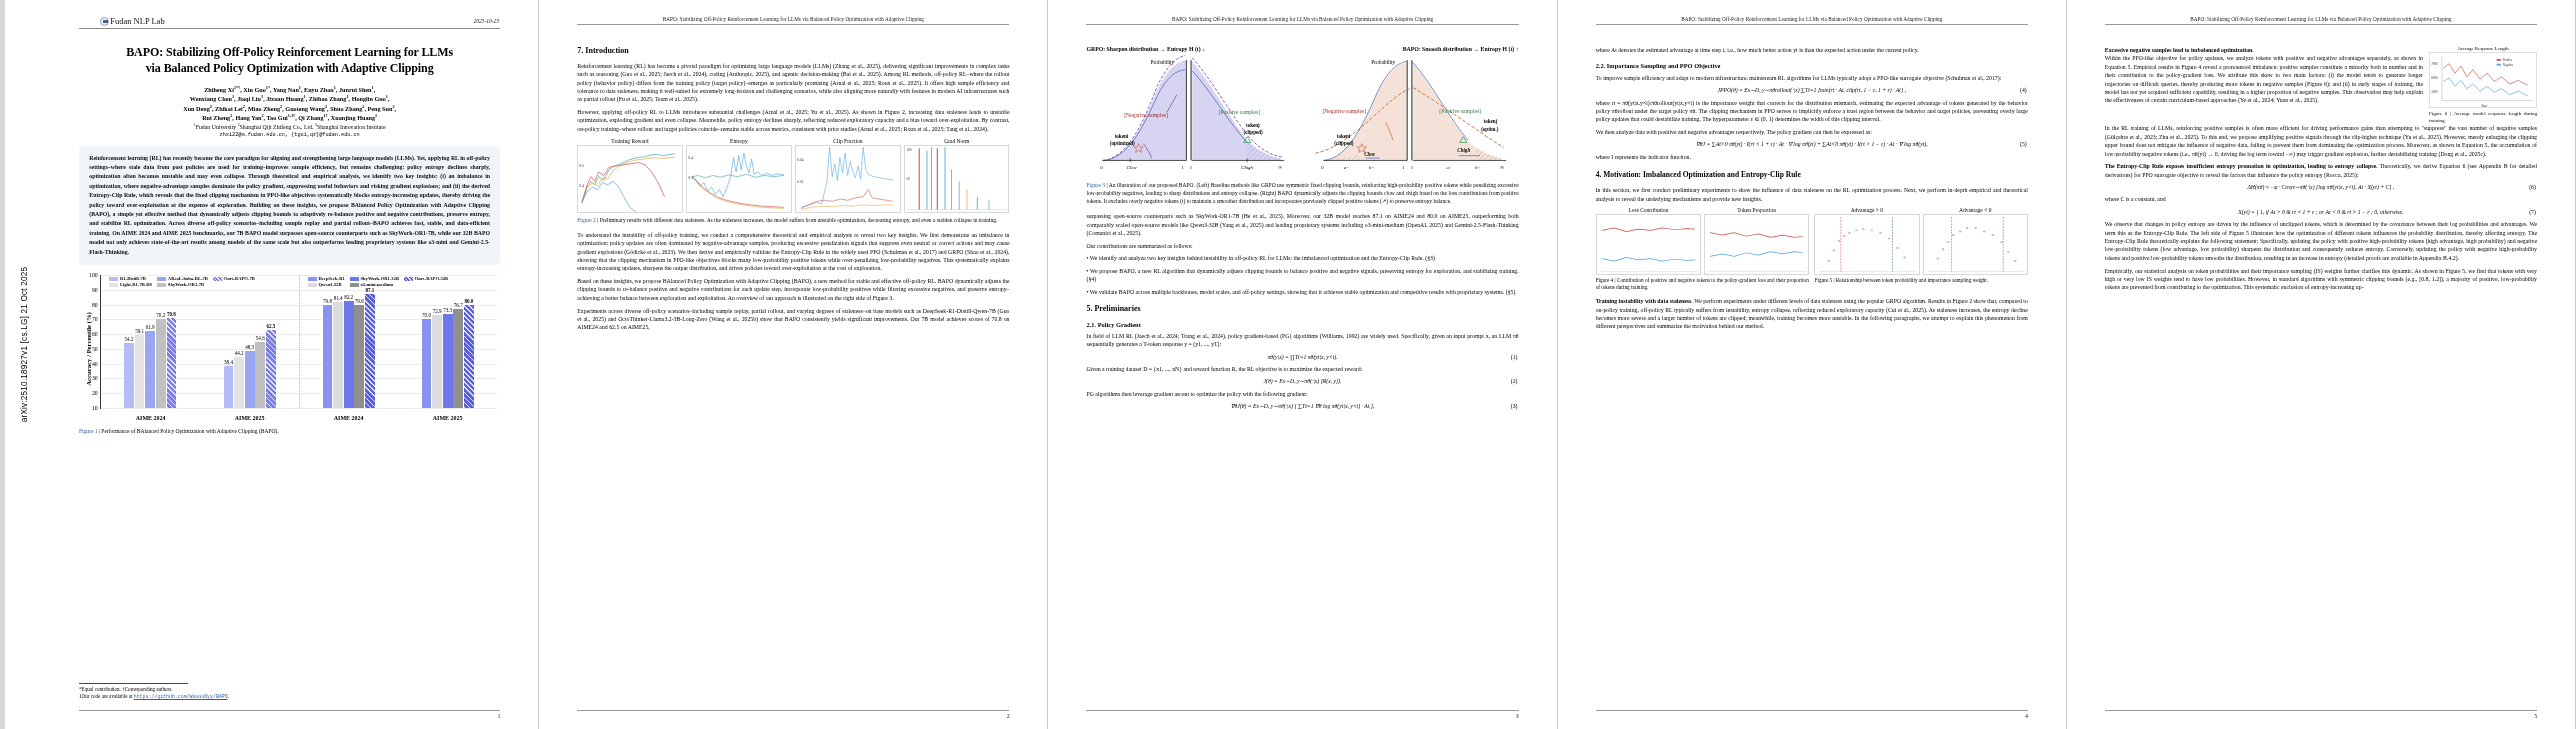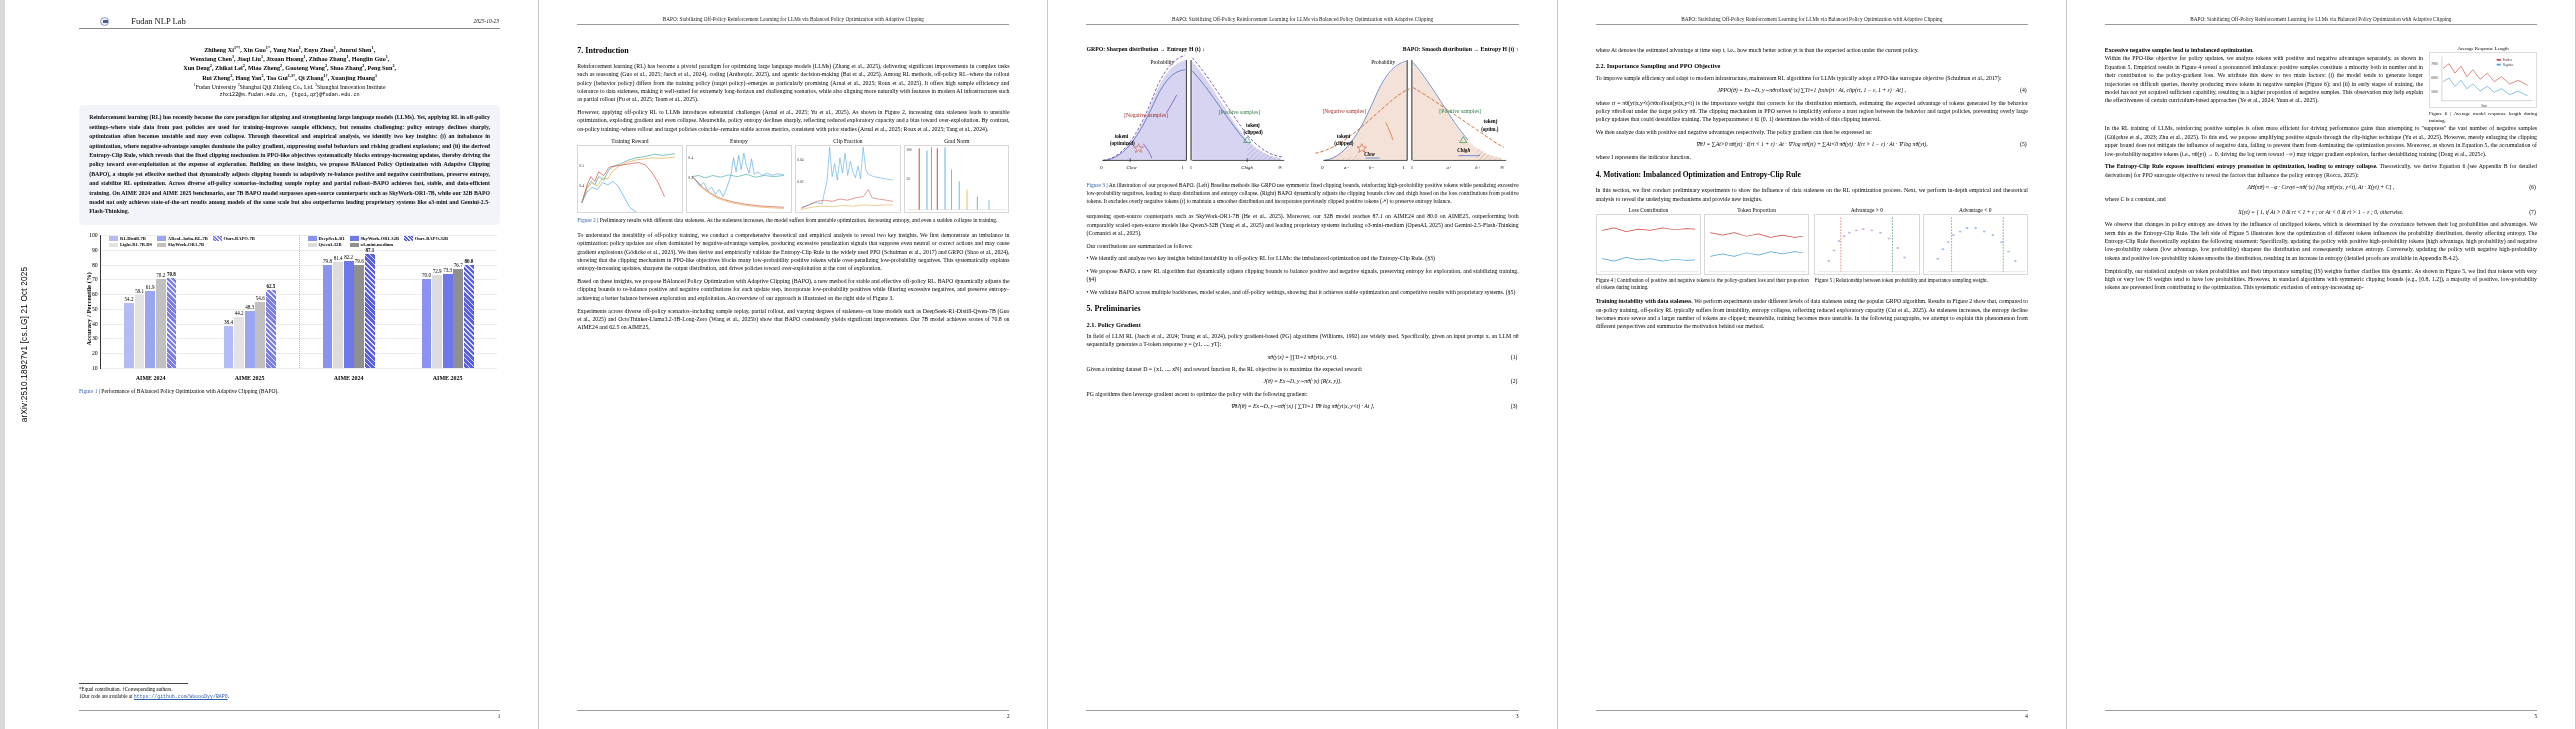--- a/index.html
+++ b/index.html
@@ -47,21 +47,21 @@
   }
   .page.first { padding-left: 49px; }
 
   
   .brandrow {
     display: flex; align-items: center; justify-content: space-between;
     padding: 0 1.2px 1.8px 1.2px;
     border-bottom: 1px solid #8a8a8a;
     margin-bottom: 16px;
   }
-  .brandleft { display: flex; align-items: center; gap: 22px; padding-left: 20px; }
+  .brandleft { display: flex; align-items: center; gap: 1px; padding-left: 20px; }
   .logo {
     width: 9px; height: 9px; border-radius: 50%;
     border: 1px solid #8c9bc4;
     background: #eef1f8;
     position: relative;
   }
   .logo::after {
     content: ""; position: absolute; left: 1.8px; top: 2.4px;
     width: 4.9px; height: 3.6px; background: #4a5c8d; border-radius: 0.6px;
   }
@@ -301,20 +301,24 @@
 
   <div class="page first" style="margin-left:30px;">
     <div class="brandrow">
       <div class="brandleft">
         <span class="logo"></span>
         <span class="brandname">Fudan NLP Lab</span>
       </div>
       <span class="branddate">2025-10-23</span>
     </div>
 
+    <h1 class="title">
+      <span>BAPO: Stabilizing Off-Policy Reinforcement Learning for LLMs</span><br>
+      <span>via Balanced Policy Optimization with Adaptive Clipping</span>
+    </h1>
 
     <div class="authors">
       Zhiheng Xi<sup>1*†</sup>, Xin Guo<sup>1*</sup>, Yang Nan<sup>1</sup>, Enyu Zhou<sup>1</sup>, Junrui Shen<sup>1</sup>,<br>
       Wenxiang Chen<sup>1</sup>, Jiaqi Liu<sup>1</sup>, Jixuan Huang<sup>1</sup>, Zhihao Zhang<sup>1</sup>, Honglin Guo<sup>1</sup>,<br>
       Xun Deng<sup>2</sup>, Zhikai Lei<sup>2</sup>, Miao Zheng<sup>2</sup>, Guoteng Wang<sup>2</sup>, Shuo Zhang<sup>2</sup>, Peng Sun<sup>2</sup>,<br>
       Rui Zheng<sup>2</sup>, Hang Yan<sup>2</sup>, Tao Gui<sup>1,3†</sup>, Qi Zhang<sup>1†</sup>, Xuanjing Huang<sup>1</sup>
     </div>
     <div class="affil">
       <sup>1</sup>Fudan University <sup>2</sup>Shanghai Qiji Zhifeng Co., Ltd. <sup>3</sup>Shanghai Innovation Institute
     </div>

